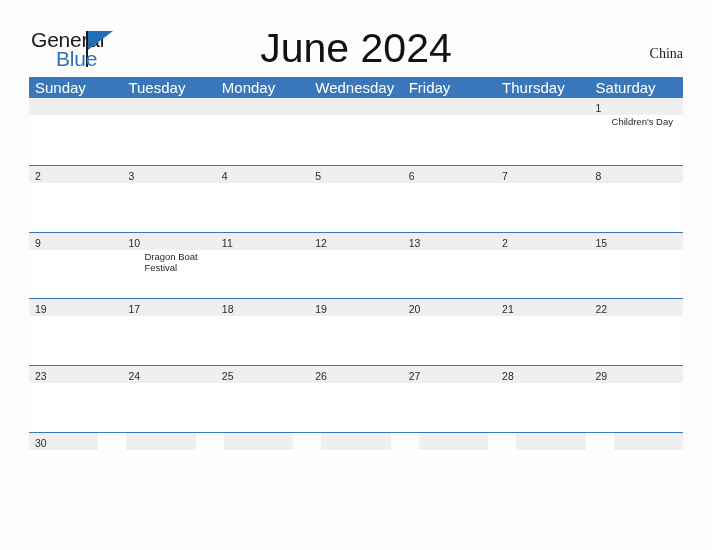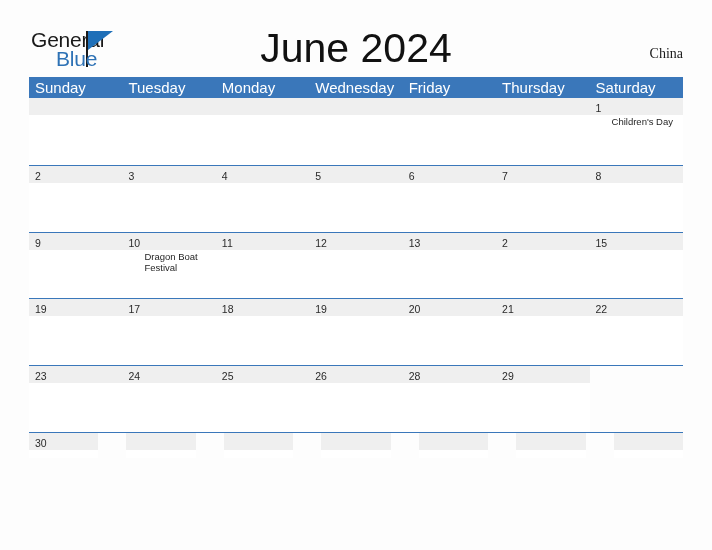--- a/index.html
+++ b/index.html
@@ -307,20 +307,23 @@
           <div class="day">
             <div class="day-band"><span class="day-num">24</span></div>
           </div>
           <div class="day">
             <div class="day-band"><span class="day-num">25</span></div>
           </div>
           <div class="day">
             <div class="day-band"><span class="day-num">26</span></div>
           </div>
           <div class="day">
+            <div class="day-band"><span class="day-num">27</span></div>
+          </div>
+          <div class="day">
             <div class="day-band"><span class="day-num">28</span></div>
           </div>
           <div class="day">
             <div class="day-band"><span class="day-num">29</span></div>
           </div>
         </div>
         <div class="week last">
           <div class="day">
             <div class="day-band"><span class="day-num">30</span></div>
           </div>

